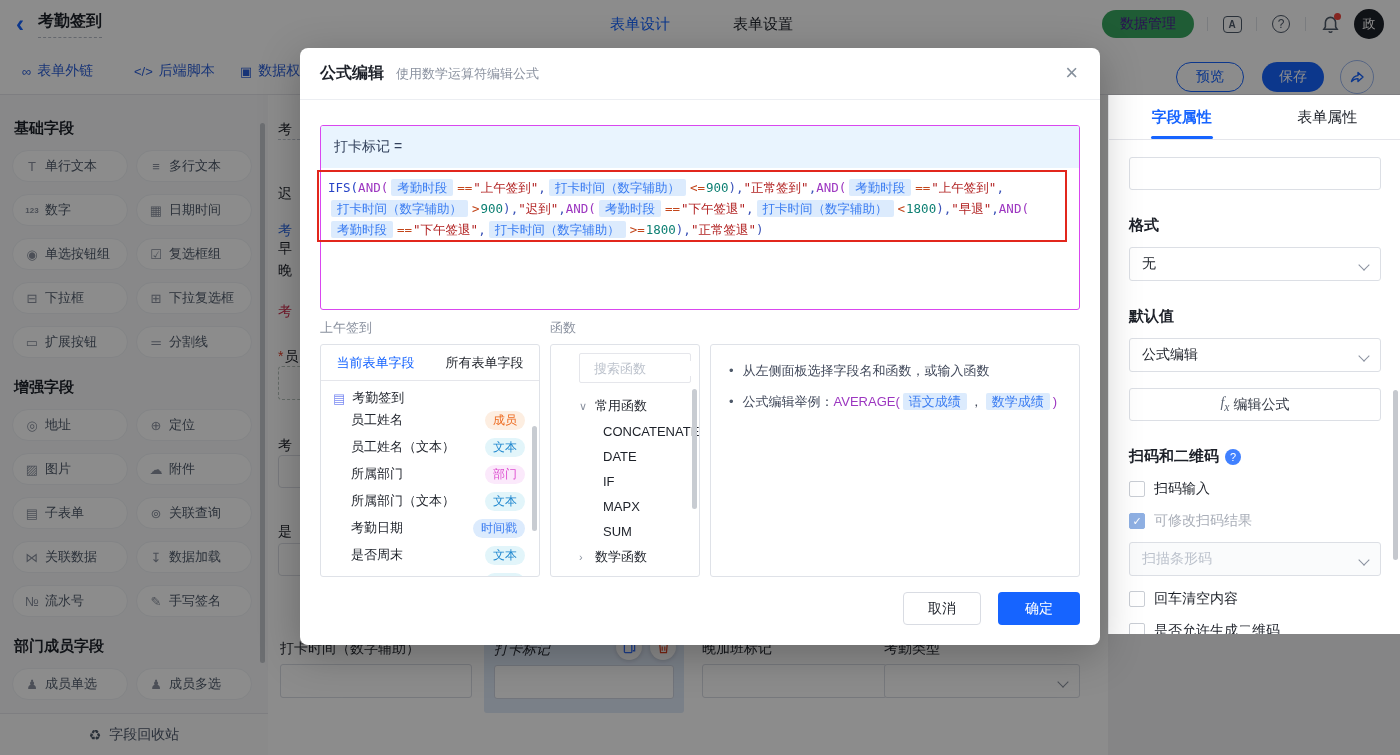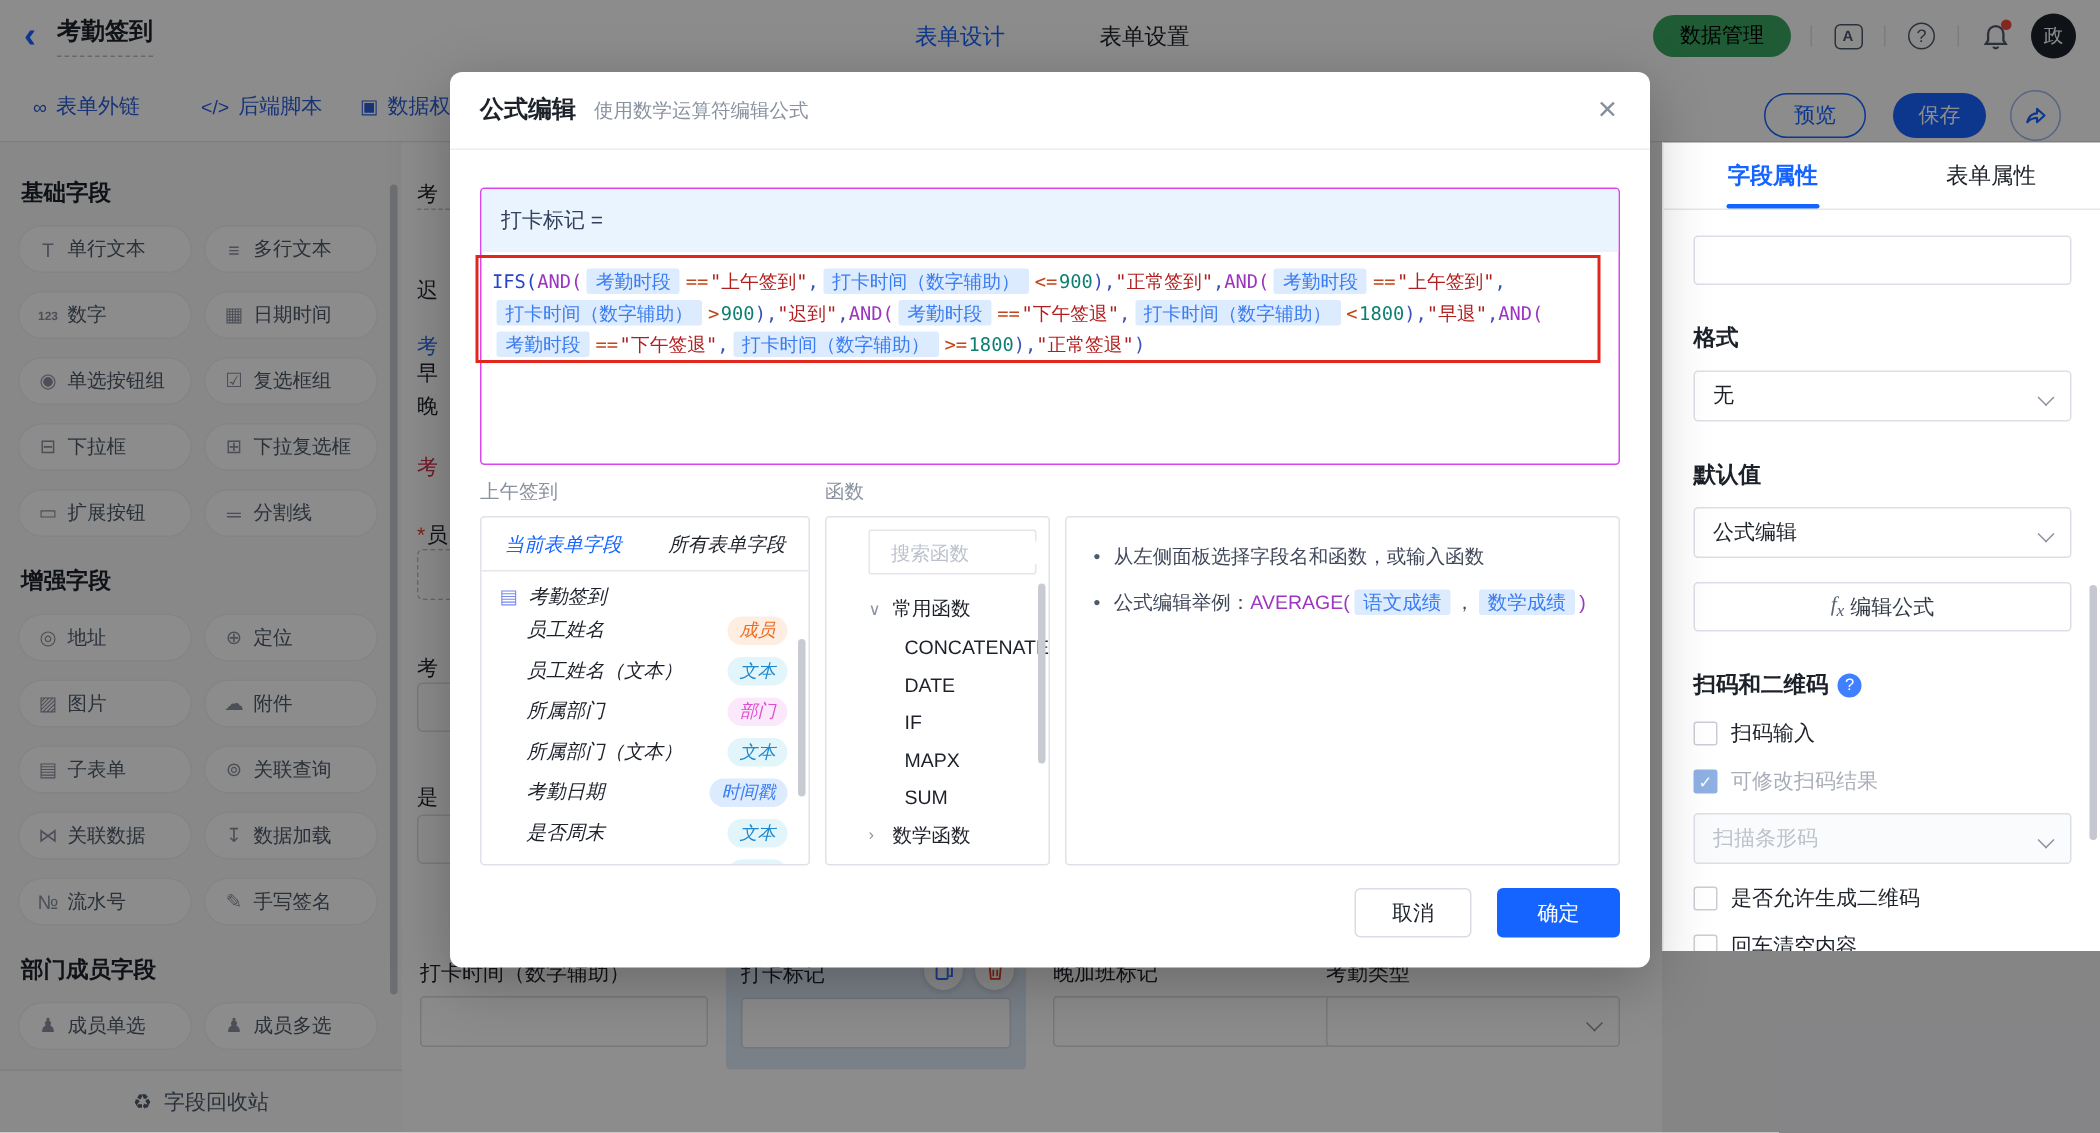--- a/index.html
+++ b/index.html
@@ -6,21 +6,21 @@
   body { font-family: "Liberation Sans", "DejaVu Sans", sans-serif; }
   #app { position: relative; width: 1400px; height: 755px; background: #f2f3f5; overflow: hidden; }
 
   
   .topbar { position:absolute; left:0; top:0; width:1400px; height:48px; background:#fff; display:flex; align-items:center; padding:0 16px; z-index:1; }
   .back { color:#1664ff; font-size:24px; font-weight:bold; line-height:1; margin-right:14px; cursor:pointer; }
   .app-title { font-size:16px; font-weight:bold; color:#1d2129; padding-bottom:5px; border-bottom:1px dashed #b9bec8; }
   .ttab { position:absolute; top:15px; font-size:15px; color:#1d2129; cursor:pointer; }
   .ttab.active { color:#1664ff; }
   .top-right { position:absolute; right:16px; top:0; height:48px; display:flex; align-items:center; gap:13px; }
-  .pill-green { background:#3aa861; color:#000000; font-size:14px; padding:5px 18px; border-radius:15px; cursor:pointer; }
+  .pill-green { background:#3aa861; color:#4c1d95; font-size:14px; padding:5px 18px; border-radius:15px; cursor:pointer; }
   .vdiv { width:1px; height:14px; background:#dfe2e8; }
   .tico { width:22px; height:22px; display:flex; align-items:center; justify-content:center; color:#4e5969; position:relative; cursor:pointer; }
   .tr-box { width:19px; height:17px; border:1.6px solid #4e5969; border-radius:4px; font-size:10px; font-weight:bold; display:flex; align-items:center; justify-content:center; }
   .qm-circle { width:18px; height:18px; border:1.6px solid #4e5969; border-radius:50%; font-size:12px; display:flex; align-items:center; justify-content:center; }
   .bell-dot { position:absolute; right:0; top:0; width:7px; height:7px; border-radius:50%; background:#f2453d; }
   .avatar { width:30px; height:30px; border-radius:50%; background:#1d2129; color:#fff; font-size:13px; display:flex; align-items:center; justify-content:center; cursor:pointer; }
 
   
   .toolbar { position:absolute; left:0; top:48px; width:1400px; height:47px; background:#fff; border-bottom:1px solid #e5e6eb; z-index:1; }
   .tb-link { position:absolute; top:14px; display:flex; align-items:center; gap:6px; color:#2b5fd9; font-size:14px; cursor:pointer; white-space:nowrap; }
@@ -47,21 +47,21 @@
   .frag.blue span { color:#2f6be4; }
   .frag.red span { color:#d03050; }
   .frag .req { color:#e0402a; margin-right:1px; }
   .frag-dash { position:absolute; left:10px; width:22px; border-bottom:1px dashed #c2c7d0; }
   .frag-box { position:absolute; left:10px; width:26px; border:1px solid #dcdfe5; border-radius:4px; background:#fff; }
   .frag-box.dashed { border-style:dashed; border-color:#b8c4bd; }
   .cfield { position:absolute; top:543px; }
   .clab { font-size:14px; color:#1d2129; line-height:20px; margin-bottom:6px; white-space:nowrap; }
   .cinput { height:34px; background:#fff; border:1px solid #d9dce3; border-radius:3px; position:relative; }
   .caret { position:absolute; right:12px; top:13px; width:8px; height:8px; border-right:1.5px solid #8a919f; border-bottom:1.5px solid #8a919f; transform:rotate(45deg); }
-  .cfield.sel { top:536px; background:#dfe9f8; padding:8px 10px 14px 10px; border-radius:3px; }
+  .cfield.sel { top:536px; background:#dfe9f8; padding:8px 10px 14px 10px; border-radius:3px;font-style:italic; }
   .cfield.sel .cinput { border-color:#cfd6e2; }
   .ficons { position:absolute; top:3px; right:8px; display:flex; gap:8px; }
   .ficon { width:26px; height:26px; border-radius:50%; background:#fff; box-shadow:0 1px 4px rgba(0,0,0,.15); display:flex; align-items:center; justify-content:center; cursor:pointer; }
 
   
   .overlay { position:absolute; left:0; top:0; width:1400px; height:755px; background:rgba(0,0,0,0.45); z-index:10; }
 
   
   .props { position:absolute; left:1108px; top:95px; width:292px; height:539px; background:#fff; border-left:1px solid #e8e9ec; z-index:20; overflow:hidden; }
   .p-tabs { display:flex; height:45px; border-bottom:1px solid #e5e6eb; }
@@ -98,21 +98,21 @@
   .seg-fn { color:#2743c6; } .seg-fn2 { color:#9c36c0; }
   .seg-op { color:#c3461b; margin:0 1px; }
   .seg-num { color:#0c7f72; }
   .seg-str { color:#b01e1e; }
   .seg-pun { color:#3b53b8; }
   .seg-plain { color:#40485a; }
   .seg-field { color:#3a7cf1; background:#dcebfd; border-radius:2px; padding:1px 6px; margin:0 3px; }
   .redbox { position:absolute; left:17px; top:122px; width:750px; height:72px; border:2.5px solid #e2261c; z-index:5; pointer-events:none; }
   .panel-label { position:absolute; top:271px; font-size:13px; color:#8a919f; }
   .m-panel { position:absolute; top:296px; height:233px; border:1px solid #dfe2e8; border-radius:3px; background:#fff; overflow:hidden; }
-  .vars { left:20px; width:220px;font-style:italic; }
+  .vars { left:20px; width:220px; }
   .v-tabs { display:flex; height:36px; border-bottom:1px solid #e5e6eb; }
   .v-tab { flex:1; display:flex; align-items:center; justify-content:center; font-size:13px; color:#1d2129; cursor:pointer; }
   .v-tab.active { color:#1664ff; }
   .v-list { position:relative; height:196px; overflow:hidden; }
   .v-root { display:flex; align-items:center; gap:7px; padding:8px 12px 4px 12px; font-size:13px; color:#1d2129; }
   .doc-ico { color:#7b8bf2; font-size:13px; }
   .var-row { display:flex; align-items:flex-start; height:27px; padding:0 14px 0 30px; cursor:pointer; }
   .var-name { flex:1; font-size:13px; color:#1d2129; white-space:nowrap; }
   .badge { font-size:12px; padding:1px 8px; border-radius:10px; white-space:nowrap; }
   .b-member { color:#ed6a1e; background:#fdeee1; }
@@ -387,25 +387,25 @@
             <span class="cb-lab">可修改扫码结果</span>
           </div>
         </div>
       <div class="p-select disabled">
           <span>扫描条形码</span>
           <span class="caret"></span>
         </div>
       <div id="cb-misc">
           <div class="cb-row">
             <span class="cb"></span>
-            <span class="cb-lab">是否允许生成二维码</span>
+            <span class="cb-lab">回车清空内容</span>
           </div>
           <div class="cb-row">
             <span class="cb"></span>
-            <span class="cb-lab">回车清空内容</span>
+            <span class="cb-lab">是否允许生成二维码</span>
           </div>
         </div>
       <div class="sec-head">
           <span class="bar"></span>
           <span>功能扩展设置</span>
           <span class="help-c">?</span>
         </div>
       <div class="p-btn">
           <span>添加操作</span>
         </div>

